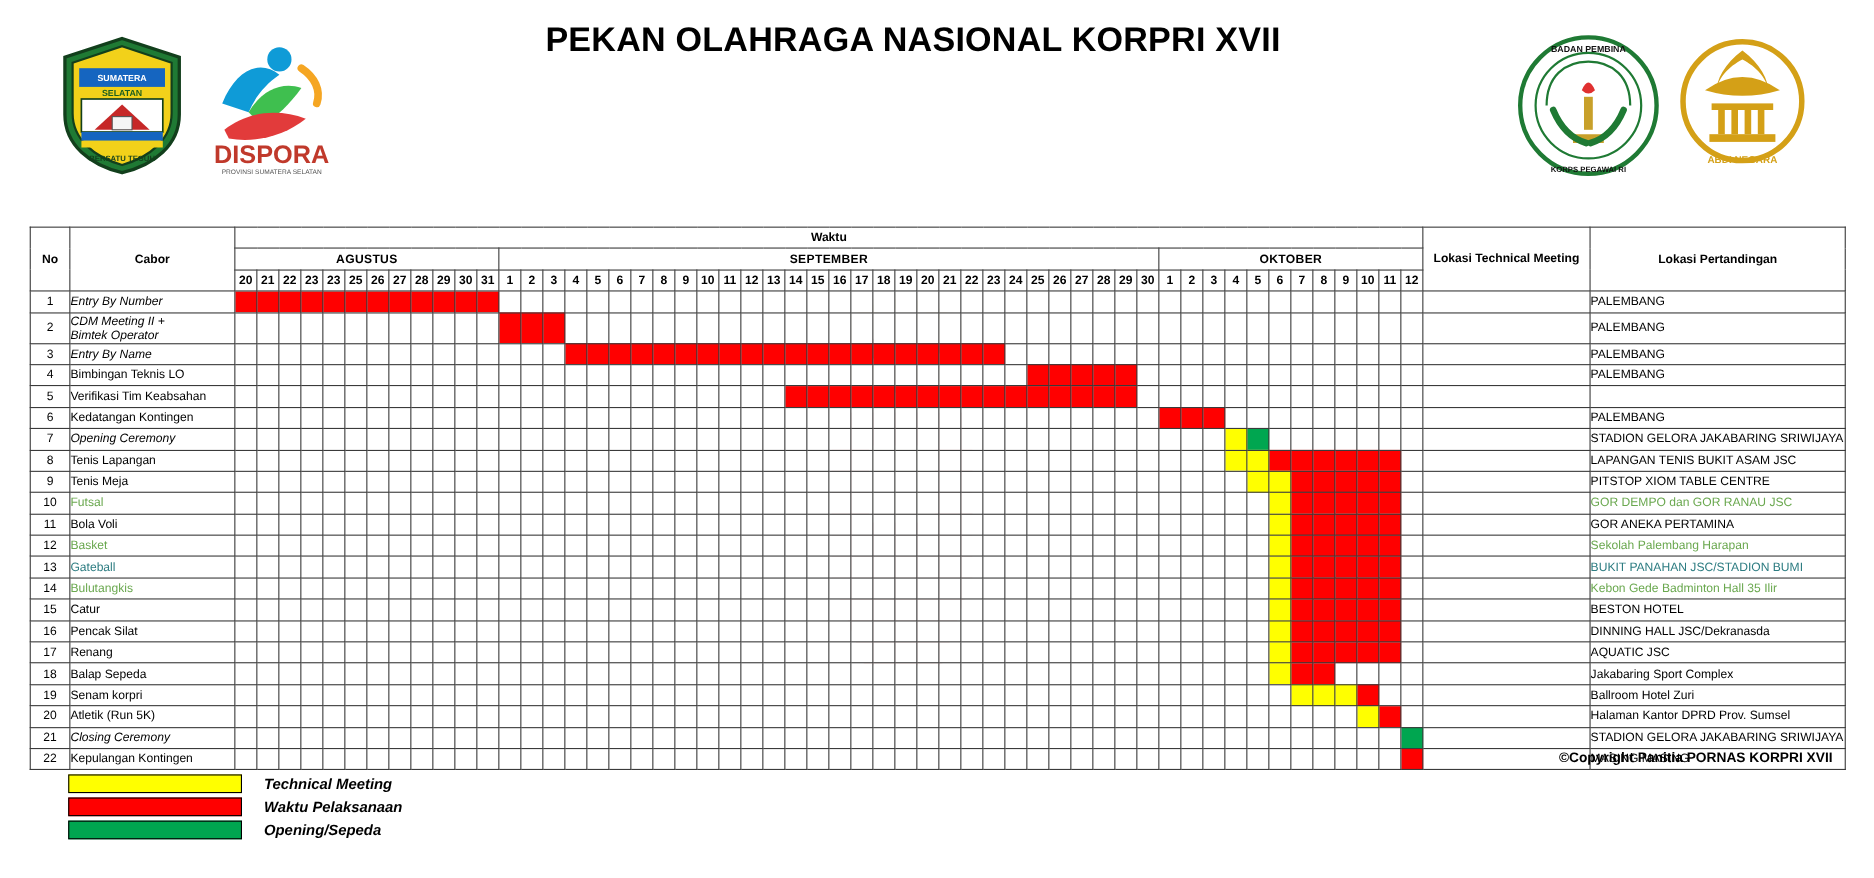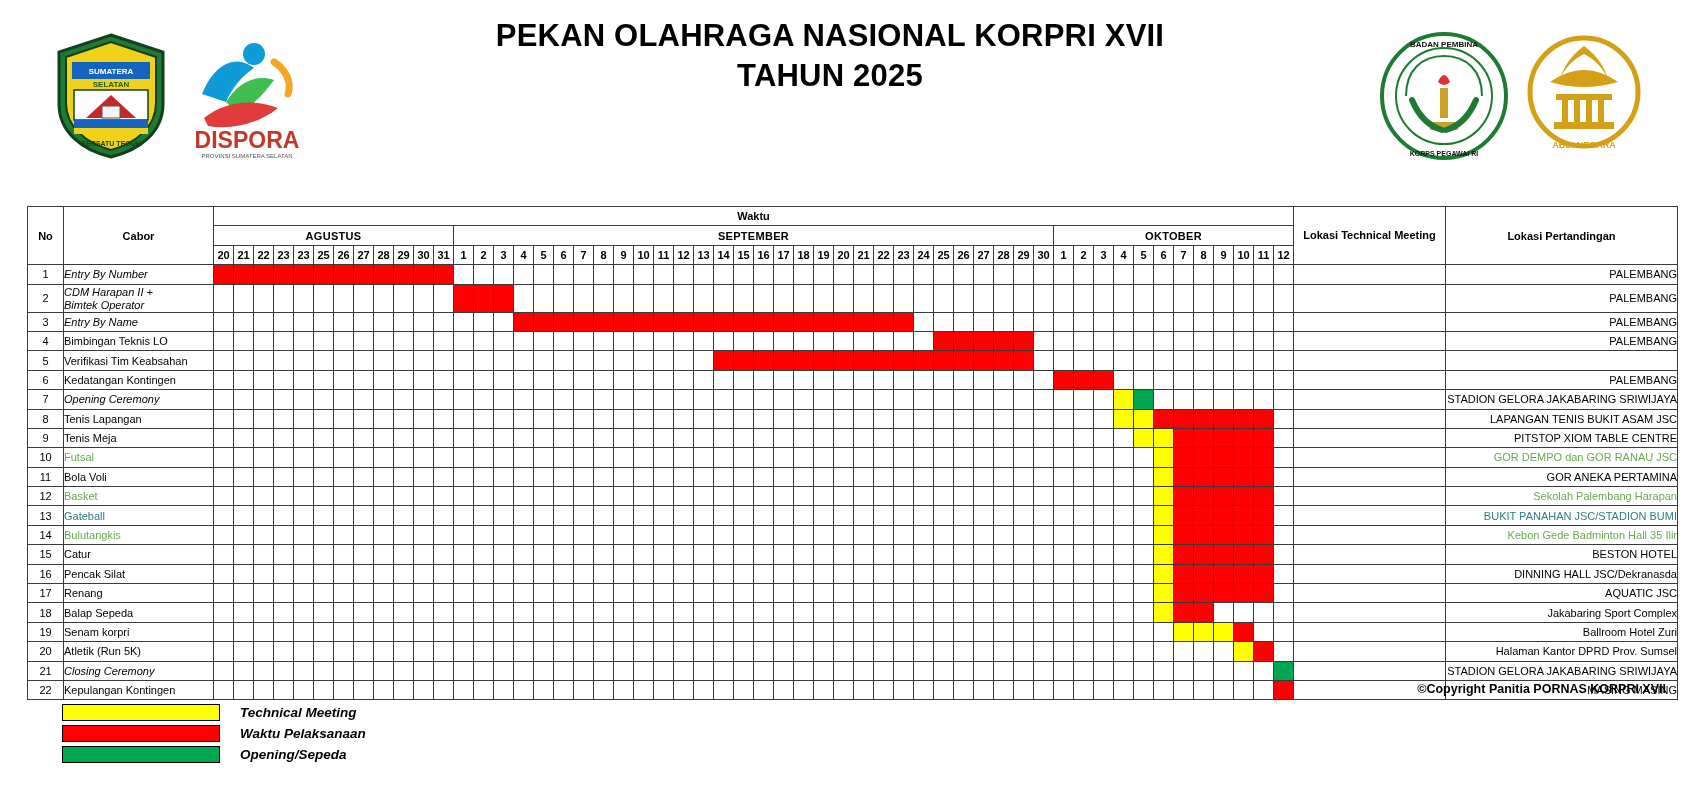--- a/index.html
+++ b/index.html
@@ -64,21 +64,21 @@
 
   td.c-no { text-align: center; font-size: 11.5px; font-weight: normal; }
   td.c-cabor {
     text-align: left; padding-left: 5px;
     font-weight: normal; font-size: 11.5px; white-space: nowrap;
   }
   td.c-cabor.ital { font-style: italic; }
   td.c-day { width: 20px; padding: 0; }
   td.c-tm { }
   td.c-lp {
-    text-align: right; padding-left: 4px;
+    text-align: left; padding-left: 4px;
     font-size: 11.5px; white-space: nowrap; overflow: hidden;
   }
 
   
   .f-red    { background: #ff0000 !important; }
   .f-yellow { background: #ffff00 !important; }
   .f-green  { background: #00a650 !important; }
   tr.r-two td { height: 28px; }
   td.c-cabor.two {
     line-height: 1.15; white-space: normal; padding-top: 1px;
@@ -162,21 +162,20 @@
       <rect x="42" y="68" width="6" height="22" fill="#d4a017"></rect>
       <rect x="54" y="68" width="6" height="22" fill="#d4a017"></rect>
       <rect x="66" y="68" width="6" height="22" fill="#d4a017"></rect>
       <rect x="78" y="68" width="6" height="22" fill="#d4a017"></rect>
       <rect x="34" y="90" width="60" height="7" fill="#d4a017"></rect>
       <text x="64" y="116" font-size="9" font-family="Liberation Sans, sans-serif" font-weight="bold" fill="#d4a017" text-anchor="middle">ABDI NEGARA</text>
     </svg>
 
     <div id="title-block">
       <span class="tline">PEKAN OLAHRAGA NASIONAL KORPRI XVII</span>
-      <span class="tline">TAHUN 2025</span>
     </div>
   </div>
 
   <svg id="mascot" viewBox="0 0 260 380">
     <ellipse cx="130" cy="70" rx="66" ry="58" fill="#e8d9b0"></ellipse>
     <circle cx="104" cy="62" r="9" fill="#222"></circle>
     <circle cx="156" cy="62" r="9" fill="#222"></circle>
     <path d="M108 92 q22 16 44 0" stroke="#b03030" stroke-width="5" fill="none"></path>
     <path d="M66 120 h128 v150 h-128 z" fill="#d33b3b"></path>
     <path d="M100 150 h60 v70 h-60 z" fill="#f0e6cc"></path>
@@ -313,21 +312,21 @@
             <td class="c-day"></td>
             <td class="c-day"></td>
             <td class="c-day"></td>
             <td class="c-day"></td>
             <td class="c-tm"></td>
             <td class="c-lp" style="color: rgb(0, 0, 0);">PALEMBANG</td>
           </tr>
           <tr class="r-two">
             <td class="c-no">2</td>
             <td class="c-cabor ital two" style="color: rgb(0, 0, 0);">
-              <div>CDM Harapan II +</div>
+              <div>CDM Meeting II +</div>
               <div>Bimtek Operator</div>
             </td>
             <td class="c-day"></td>
             <td class="c-day"></td>
             <td class="c-day"></td>
             <td class="c-day"></td>
             <td class="c-day"></td>
             <td class="c-day"></td>
             <td class="c-day"></td>
             <td class="c-day"></td>

